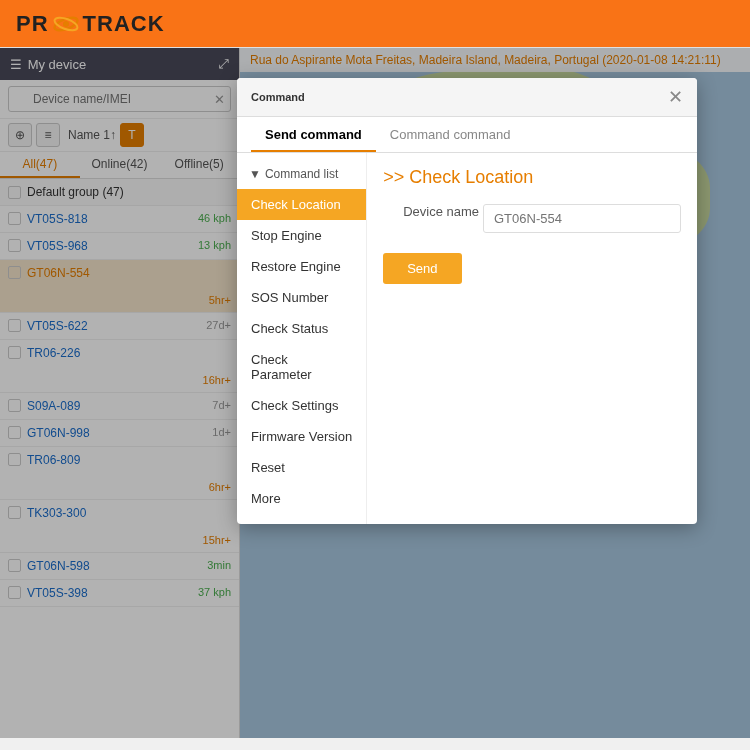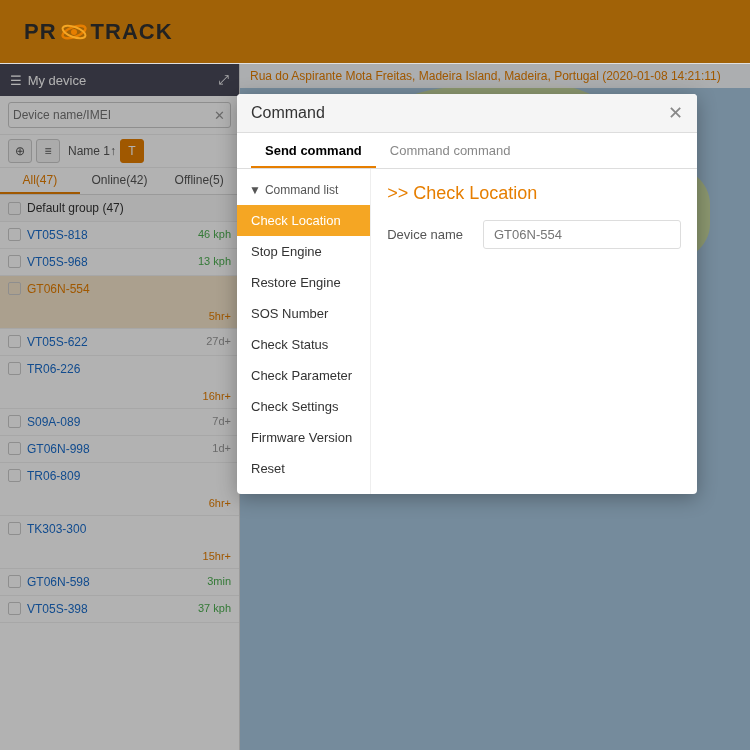--- a/index.html
+++ b/index.html
@@ -7,25 +7,25 @@
       width: 750px;
       height: 750px;
       overflow: hidden;
       font-family: Arial, sans-serif;
       font-size: 13px;
       background: #f0f0f0;
     }
 
     
     #header {
-      background: #a16207;
-      height: 64px;
-      display: flex;
-      align-items: center;
-      padding: 0 24px;
+      background: #f97316;
+      height: 48px;
+      display: flex;
+      align-items: center;
+      padding: 0 16px;
       border-bottom: 1px solid #e0e0e0;
     }
     .logo {
       display: flex;
       align-items: center;
       gap: 4px;
     }
     .logo-text {
       font-size: 22px;
       font-weight: bold;
@@ -67,21 +67,21 @@
       align-items: center;
       gap: 6px;
     }
     .sidebar-search {
       padding: 6px 8px;
       border-bottom: 1px solid #eee;
       position: relative;
     }
     .sidebar-search input {
       width: 100%;
-      padding: 5px 24px 5px 4px;
+      padding: 5px 24px 5px 24px;
       border: 1px solid #ccc;
       border-radius: 3px;
       font-size: 12px;
       color: #999;
     }
     .sidebar-search-x {
       position: absolute;
       right: 14px;
       top: 50%;
       transform: translateY(-50%);
@@ -262,22 +262,22 @@
     }
     .dialog-titlebar {
       background: #f5f5f5;
       border-bottom: 1px solid #ddd;
       padding: 10px 14px;
       display: flex;
       align-items: center;
       justify-content: space-between;
     }
     .dialog-title {
-      font-size: 16px;
-      font-weight: normal;
+      font-size: 11px;
+      font-weight: bold;
       color: #333;
     }
     .dialog-close {
       font-size: 18px;
       color: #888;
       cursor: pointer;
       line-height: 1;
     }
     .dialog-tabs {
       display: flex;
@@ -328,23 +328,23 @@
       padding: 14px 16px;
     }
     .selected-command-label {
       font-size: 18px;
       color: #e67e00;
       margin-bottom: 16px;
       font-weight: 400;
     }
     .field-row {
       display: flex;
-      align-items: center;
       margin-bottom: 14px;
-      gap: 20px;
+      gap: 4px;
+      margin-left: 20px;
     }
     .field-label {
       font-size: 13px;
       color: #555;
       white-space: nowrap;
     }
     .field-input {
       flex: 1;
       padding: 6px 10px;
       border: 1px solid #ddd;
@@ -516,27 +516,29 @@
 
         <div class="command-item selected">Check Location</div>
         <div class="command-item">Stop Engine</div>
         <div class="command-item">Restore Engine</div>
         <div class="command-item">SOS Number</div>
         <div class="command-item">Check Status</div>
         <div class="command-item">Check Parameter</div>
         <div class="command-item">Check Settings</div>
         <div class="command-item">Firmware Version</div>
         <div class="command-item">Reset</div>
+        <div class="command-item">More</div>
       </div>
 
       <div class="command-detail-panel">
         <div class="selected-command-label">&gt;&gt; Check Location</div>
 
         <div class="field-row">
           <span class="field-label">Device name</span>
           <input class="field-input" type="text" placeholder="GT06N-554" style="">
         </div>
 
+        <button class="send-btn">Send</button>
       </div>
     </div>
   </div>
 
 </div>
 
 </body></html>

